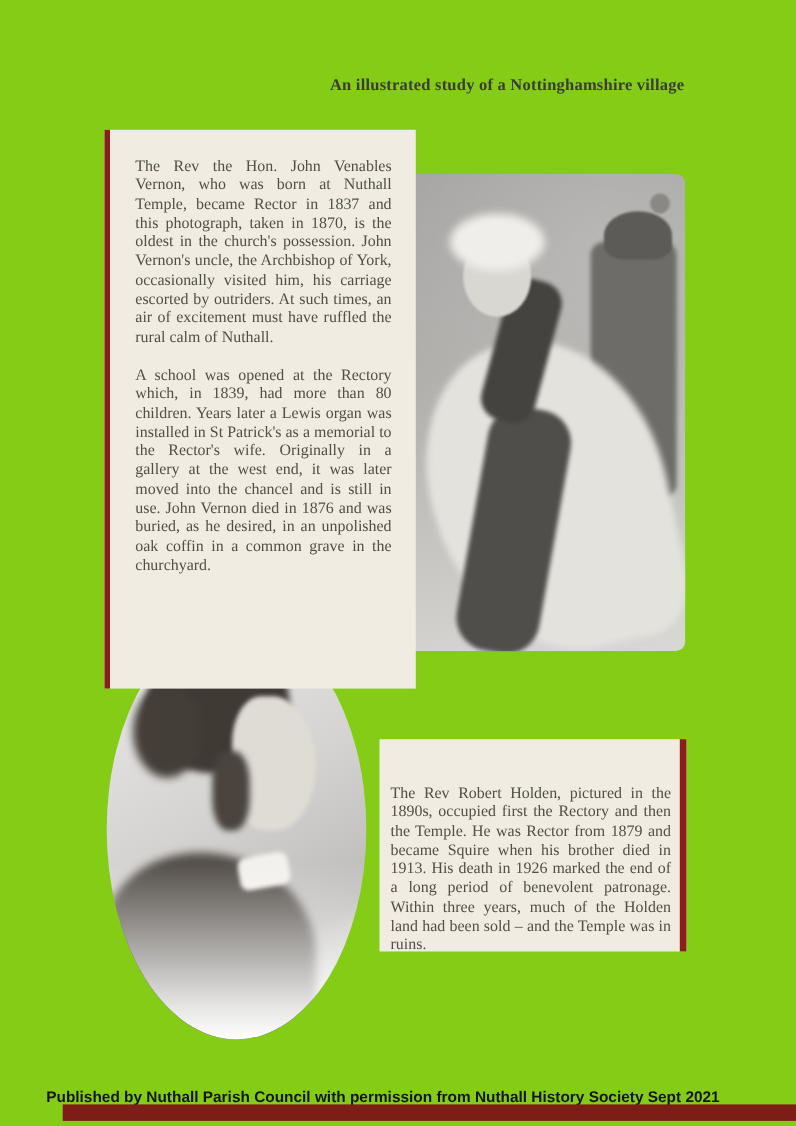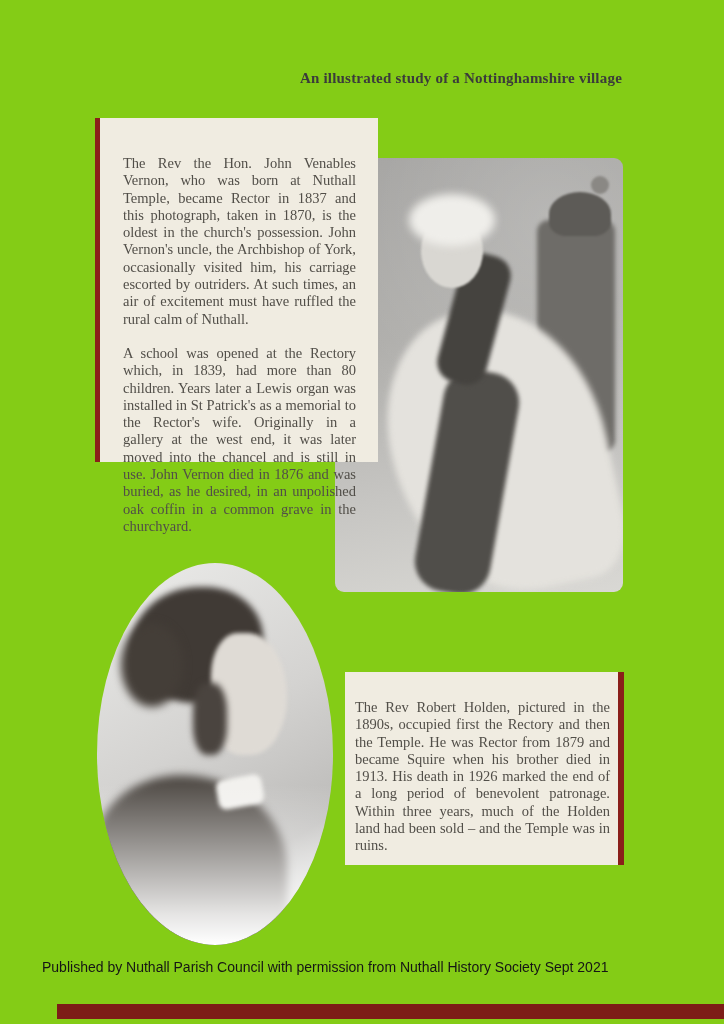--- a/index.html
+++ b/index.html
@@ -19,24 +19,24 @@
     font-family:"Liberation Serif","DejaVu Serif",serif;
   }
   .header-title{
     position:absolute;top:70px;right:102px;
     font-size:15px;font-weight:bold;letter-spacing:.2px;
     color:var(--header-text);white-space:nowrap;
   }
   
   .vernon-block{
     position:absolute;left:95px;top:118px;
-    width:283px;height:344px;box-sizing:border-box;
+    width:283px;height:508px;box-sizing:border-box;
     background:var(--block-bg);
     border-left:5px solid var(--accent-red);
-    padding:37px 22px 0 23px;
+    padding:25px 22px 0 23px;
     z-index:2;
   }
   .vernon-block p,.holden-block p{
     margin:0 0 17px 0;
     font-size:14.5px;line-height:17.3px;
     color:var(--body-text);
     text-align:justify;
   }
   
   .vernon-photo{
@@ -73,29 +73,29 @@
   .holden-photo::after{
     content:"";position:absolute;inset:0;border-radius:50%;
     background:linear-gradient(to bottom,transparent 58%,rgba(255,255,255,.85) 92%,#fff 100%);
   }
   
   .holden-block{
     position:absolute;left:345px;top:672px;
     width:279px;height:193px;box-sizing:border-box;
     background:var(--block-bg);
     border-right:6px solid var(--accent-red);
-    padding:27px 8px 0 10px;
+    padding:41px 8px 0 10px;
     z-index:2;
   }
   .holden-block p{margin:0;}
   
   .footer-text{
-    position:absolute;left:42px;top:959px;
+    position:absolute;left:42px;top:989px;
     font-family:"Liberation Sans","DejaVu Sans",sans-serif;
-    font-size:14px;color:var(--footer-text);white-space:nowrap;
+    font-size:14px;color:var(--footer-text);white-space:nowrap;font-weight:bold;
   }
   .bottom-bar{
     position:absolute;left:57px;top:1004px;
     width:667px;height:15px;
     background:var(--bottom-bar);
   }
 </style>
 </head>
 <body>
 

